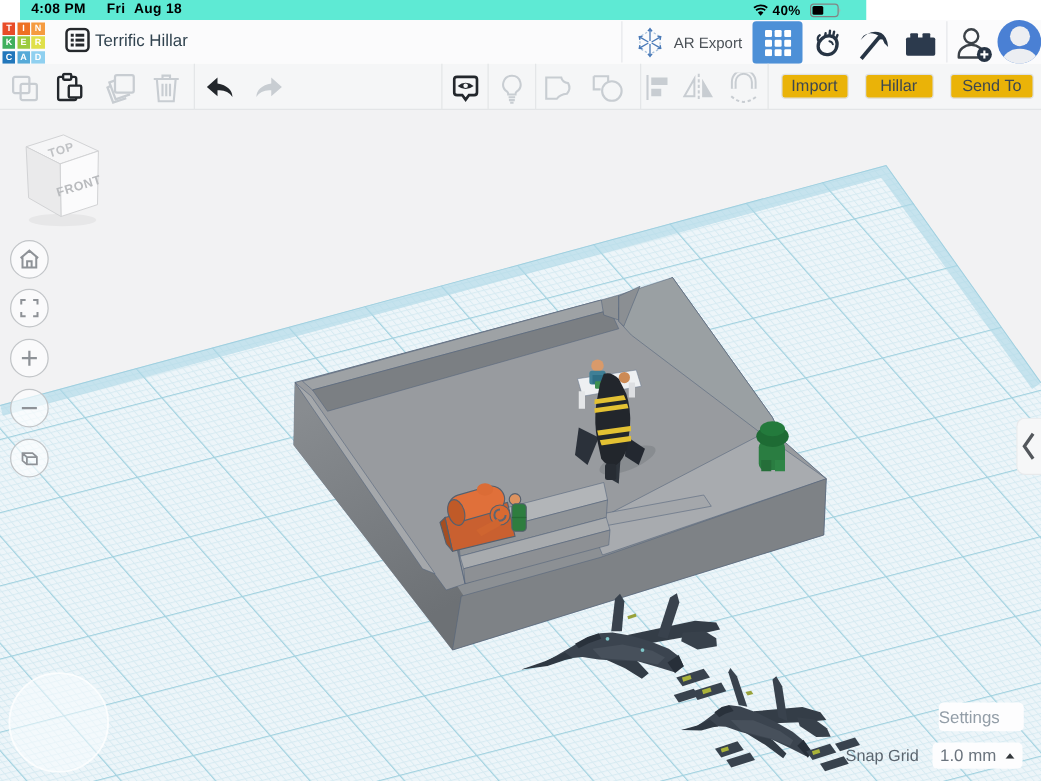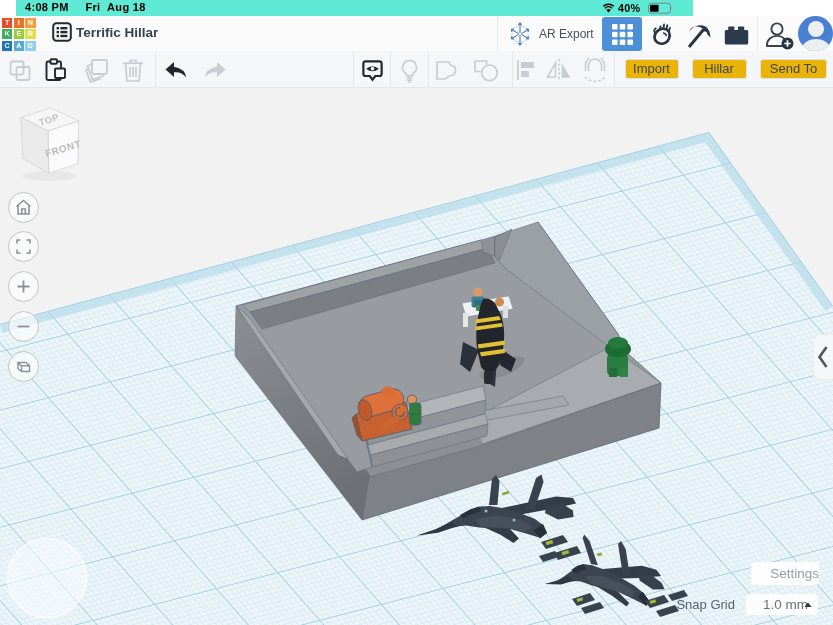--- a/index.html
+++ b/index.html
@@ -2,28 +2,28 @@
 <html><head><meta charset="utf-8"><style>
 *{margin:0;padding:0;box-sizing:border-box}
 html,body{width:833px;height:625px;overflow:hidden}
 body{font-family:"Liberation Sans",sans-serif;position:relative;background:#fff}
 #status{position:absolute;left:16px;top:0;width:677px;height:16px;background:#5eead4;font-size:11px;font-weight:bold;color:#000;letter-spacing:0.3px}
 #status .lt{position:absolute;left:9px;top:1px}
 #status .rt{position:absolute;right:11px;top:1px}
 #header{position:absolute;left:0;top:16px;width:833px;height:35px;background:#fbfbfc}
 #logo{position:absolute;left:2px;top:1.5px;width:34px;height:34px}
 #logo div{position:absolute;width:10.4px;height:10.4px;color:#fff;font-size:7.2px;font-weight:bold;text-align:center;line-height:10.8px}
-#title{position:absolute;left:76px;top:8.5px;font-size:13.5px;font-weight:bold;color:#324450}
+#title{position:absolute;left:76px;top:8.5px;font-size:13.5px;font-weight:normal;color:#324450}
 #toolbar{position:absolute;left:0;top:51px;width:833px;height:37px;background:#f5f6f7;border-bottom:1px solid #e3e5e7}
 .tbtn{position:absolute;top:8px;height:20px;background:#eab308;border:1px solid #dfe1e4;border-radius:3px;font-size:13px;color:#3d4750;text-align:center;line-height:18px}
 .vdiv{position:absolute;top:0;width:1px;height:37px;background:#e4e6e8}
 .hdiv{position:absolute;top:2px;width:1px;height:31px;background:#e6e8ea}
 #canvas{position:absolute;left:0;top:88px;width:833px;height:537px;background:#f2f2f3}
 .cbtn{position:absolute;left:7.5px;width:31px;height:31px;border-radius:50%;background:rgba(255,255,255,.62);border:1.2px solid #c2c5c8}
-#settings{position:absolute;left:751px;top:473.5px;width:68px;height:23px;background:#fdfdfe;border-radius:4px;color:#929da7;font-size:13.5px;text-align:right;line-height:23px}
+#settings{position:absolute;left:751px;top:473.5px;width:68px;height:23px;background:#fdfdfe;border-radius:4px;color:#929da7;font-size:13.5px;text-align:left;line-height:23px}
 #snaplbl{position:absolute;right:98px;top:509px;font-size:13px;color:#5a646e}
 #snapdd{position:absolute;left:746px;top:505.5px;width:72px;height:21.5px;background:#fdfdfe;border-radius:4px;color:#6a737d;font-size:13.5px;line-height:21.5px}
 #rtab{position:absolute;left:813px;top:246px;width:20px;height:46px;background:#f6f7f8;border:1px solid #e8eaec;border-right:none;border-radius:7px 0 0 7px}
 </style></head>
 <body>
 <div id="status">
   <span class="lt">4:08 PM&nbsp;&nbsp;&nbsp;&nbsp;&nbsp;Fri&nbsp;&nbsp;Aug&nbsp;18</span>
   <span class="rt"><svg width="80" height="14" viewBox="0 0 80 14" style="vertical-align:top">
     <path d="M6.5 11.6 L4.3 8.9 a3.6 3.6 0 0 1 4.4 0 Z" fill="#000"></path>
     <path d="M2.8 7.2 a5.6 5.6 0 0 1 7.4 0" fill="none" stroke="#000" stroke-width="1.4"></path>
@@ -350,16 +350,16 @@
         <path d="M8.5 14.5 H20.5"></path>
       </svg></div>
 <div class="cbtn" style="top:263px"><svg width="29" height="29" viewBox="0 0 29 29" fill="none" stroke="#8e9297" stroke-width="1.4">
         <path d="M9 10.5 H17 L20.5 13.5 V19.5 H12.5 L9 16.5 Z M9 10.5 L12.5 13.7 H20.5 M12.5 13.7 V19.5"></path>
       </svg></div>
 <div id="rtab"><svg width="18" height="44" viewBox="0 0 18 44">
         <path d="M12.5 12 L5.5 22 L12.5 32" fill="none" stroke="#53575c" stroke-width="2.6"></path>
       </svg></div>
 <div id="settings">Settings</div>
 <span id="snaplbl">Snap Grid</span>
-<div id="snapdd"><span style="margin-left:17px">1.0 mm</span><svg style="position:absolute;right:6px;top:8px" width="8" height="5.5" viewBox="0 0 8 5.5">
+<div id="snapdd"><span style="margin-left:6px">1.0 mm</span><svg style="position:absolute;right:6px;top:8px" width="8" height="5.5" viewBox="0 0 8 5.5">
         <path d="M4 0.5 L7.6 5 H0.4 Z" fill="#33373b"></path>
       </svg></div>
 </div>
 
 </body></html>

